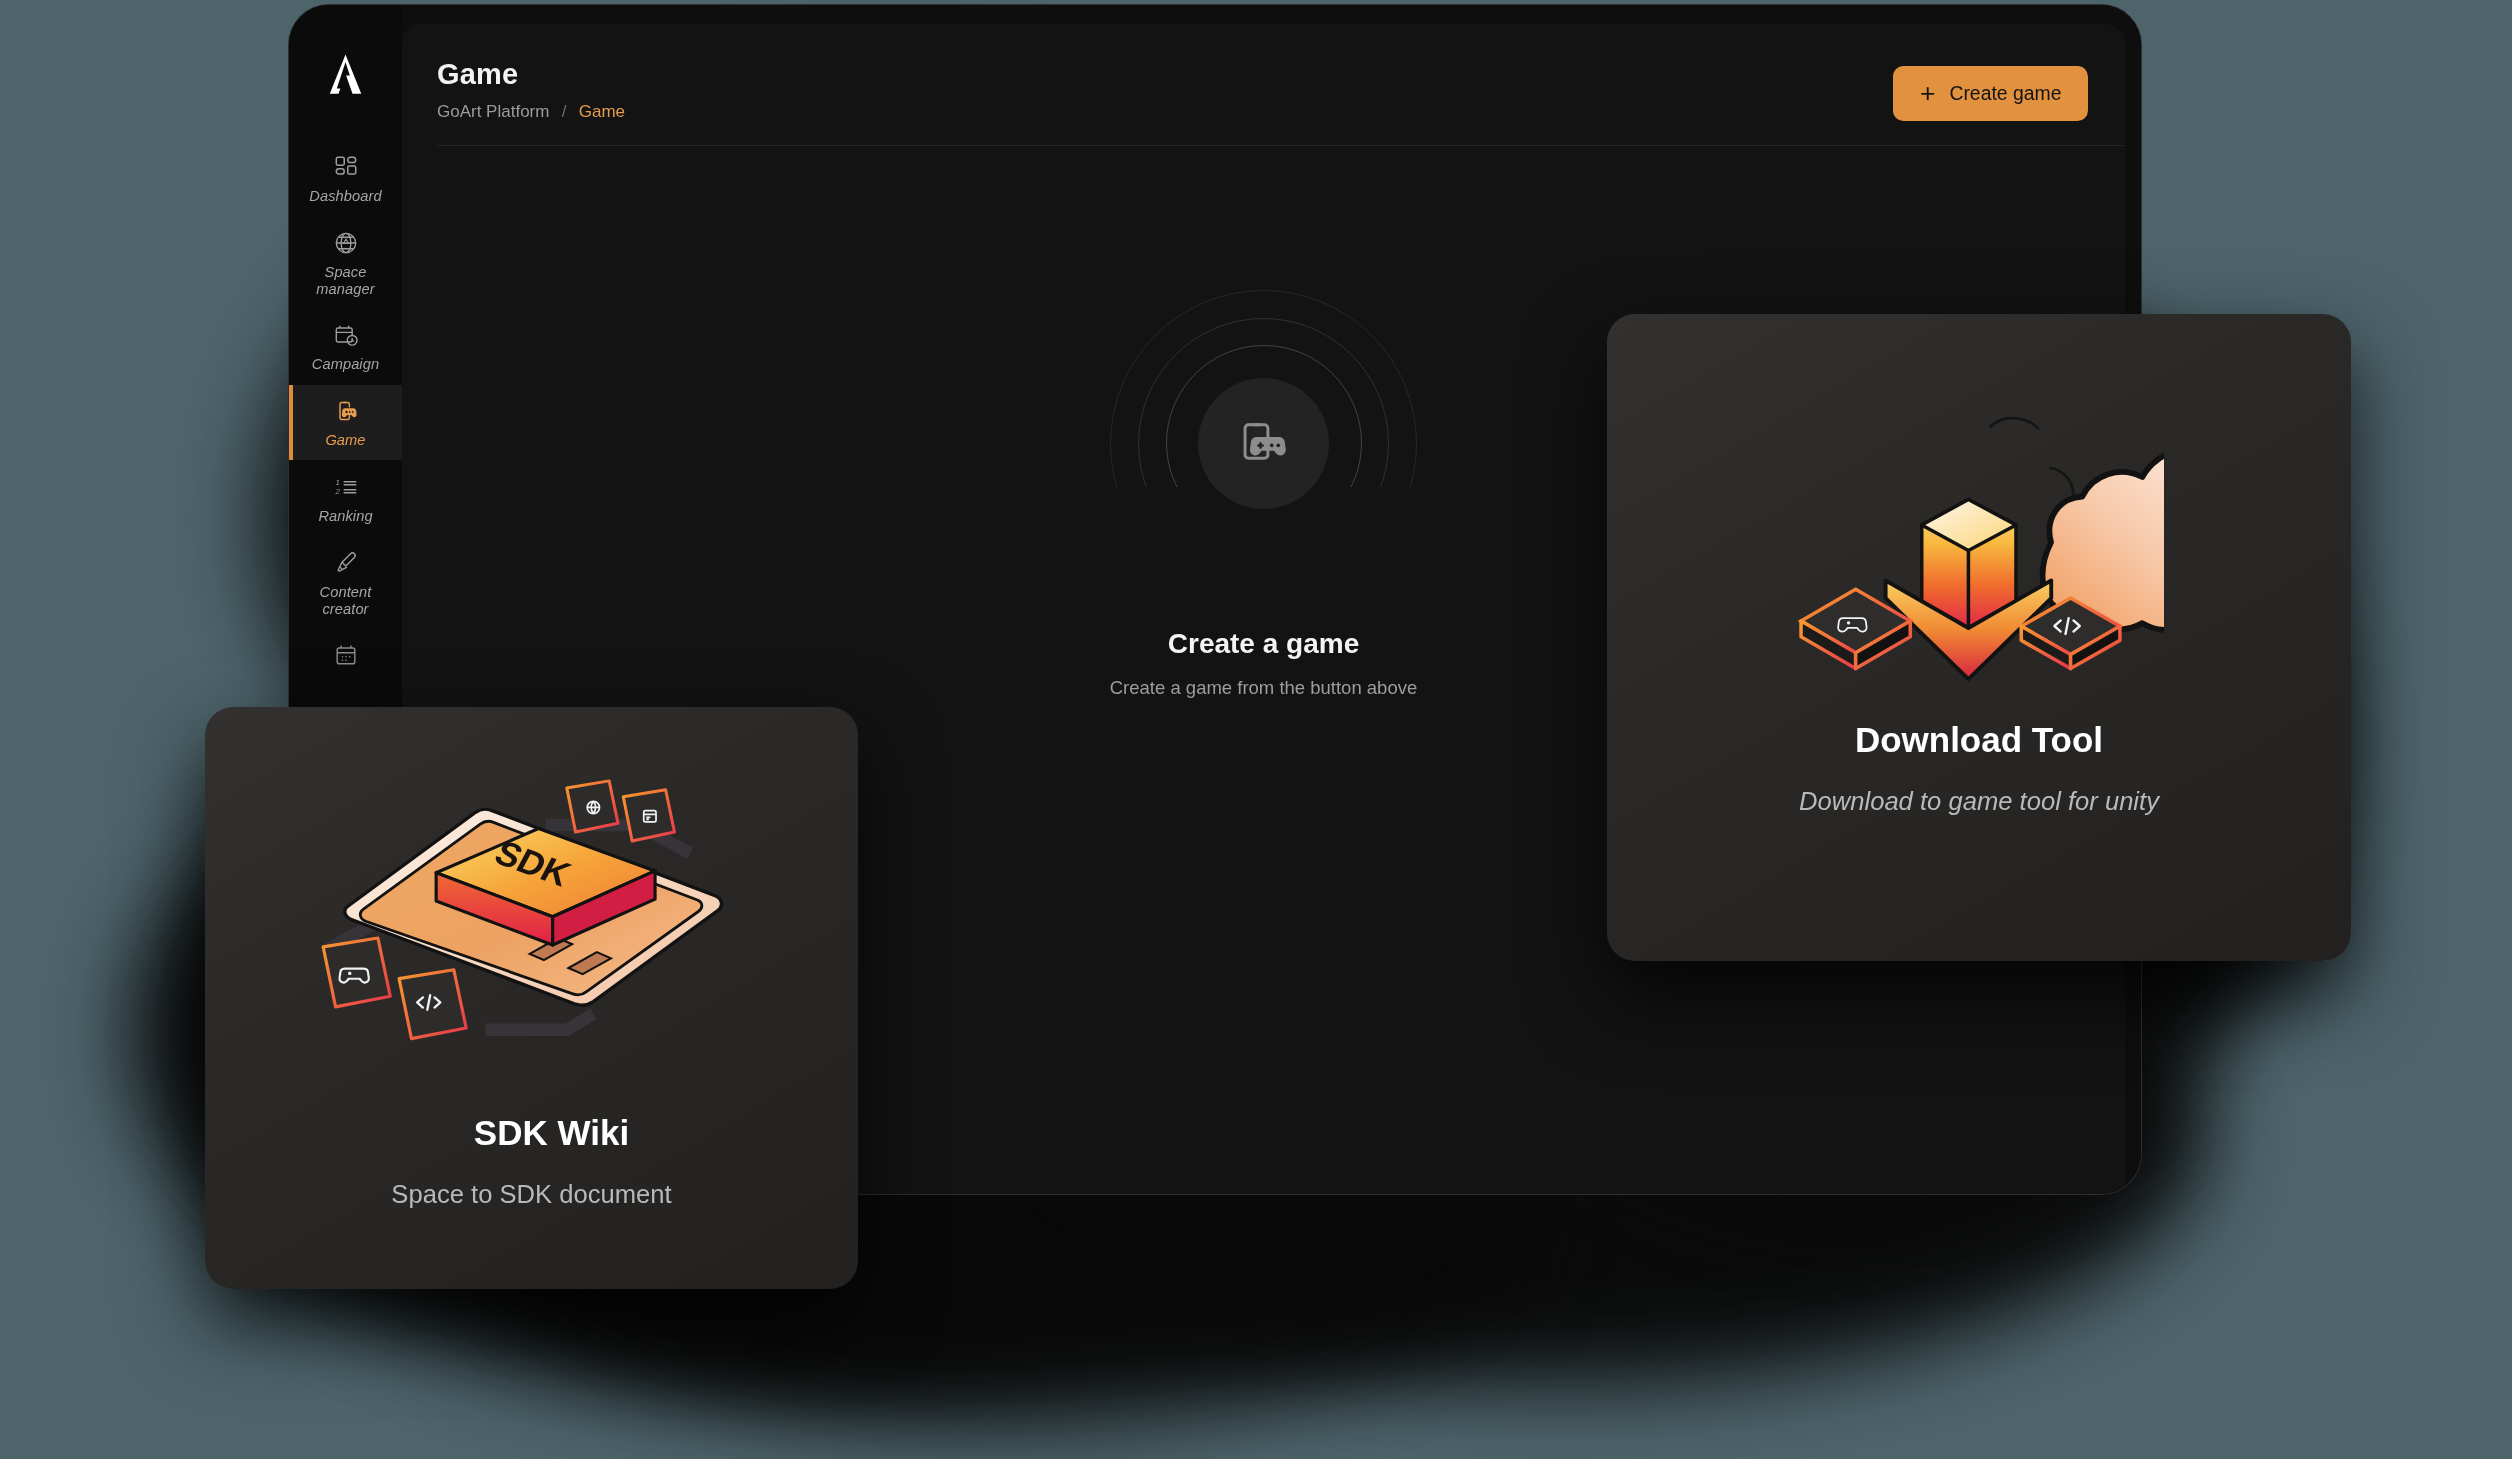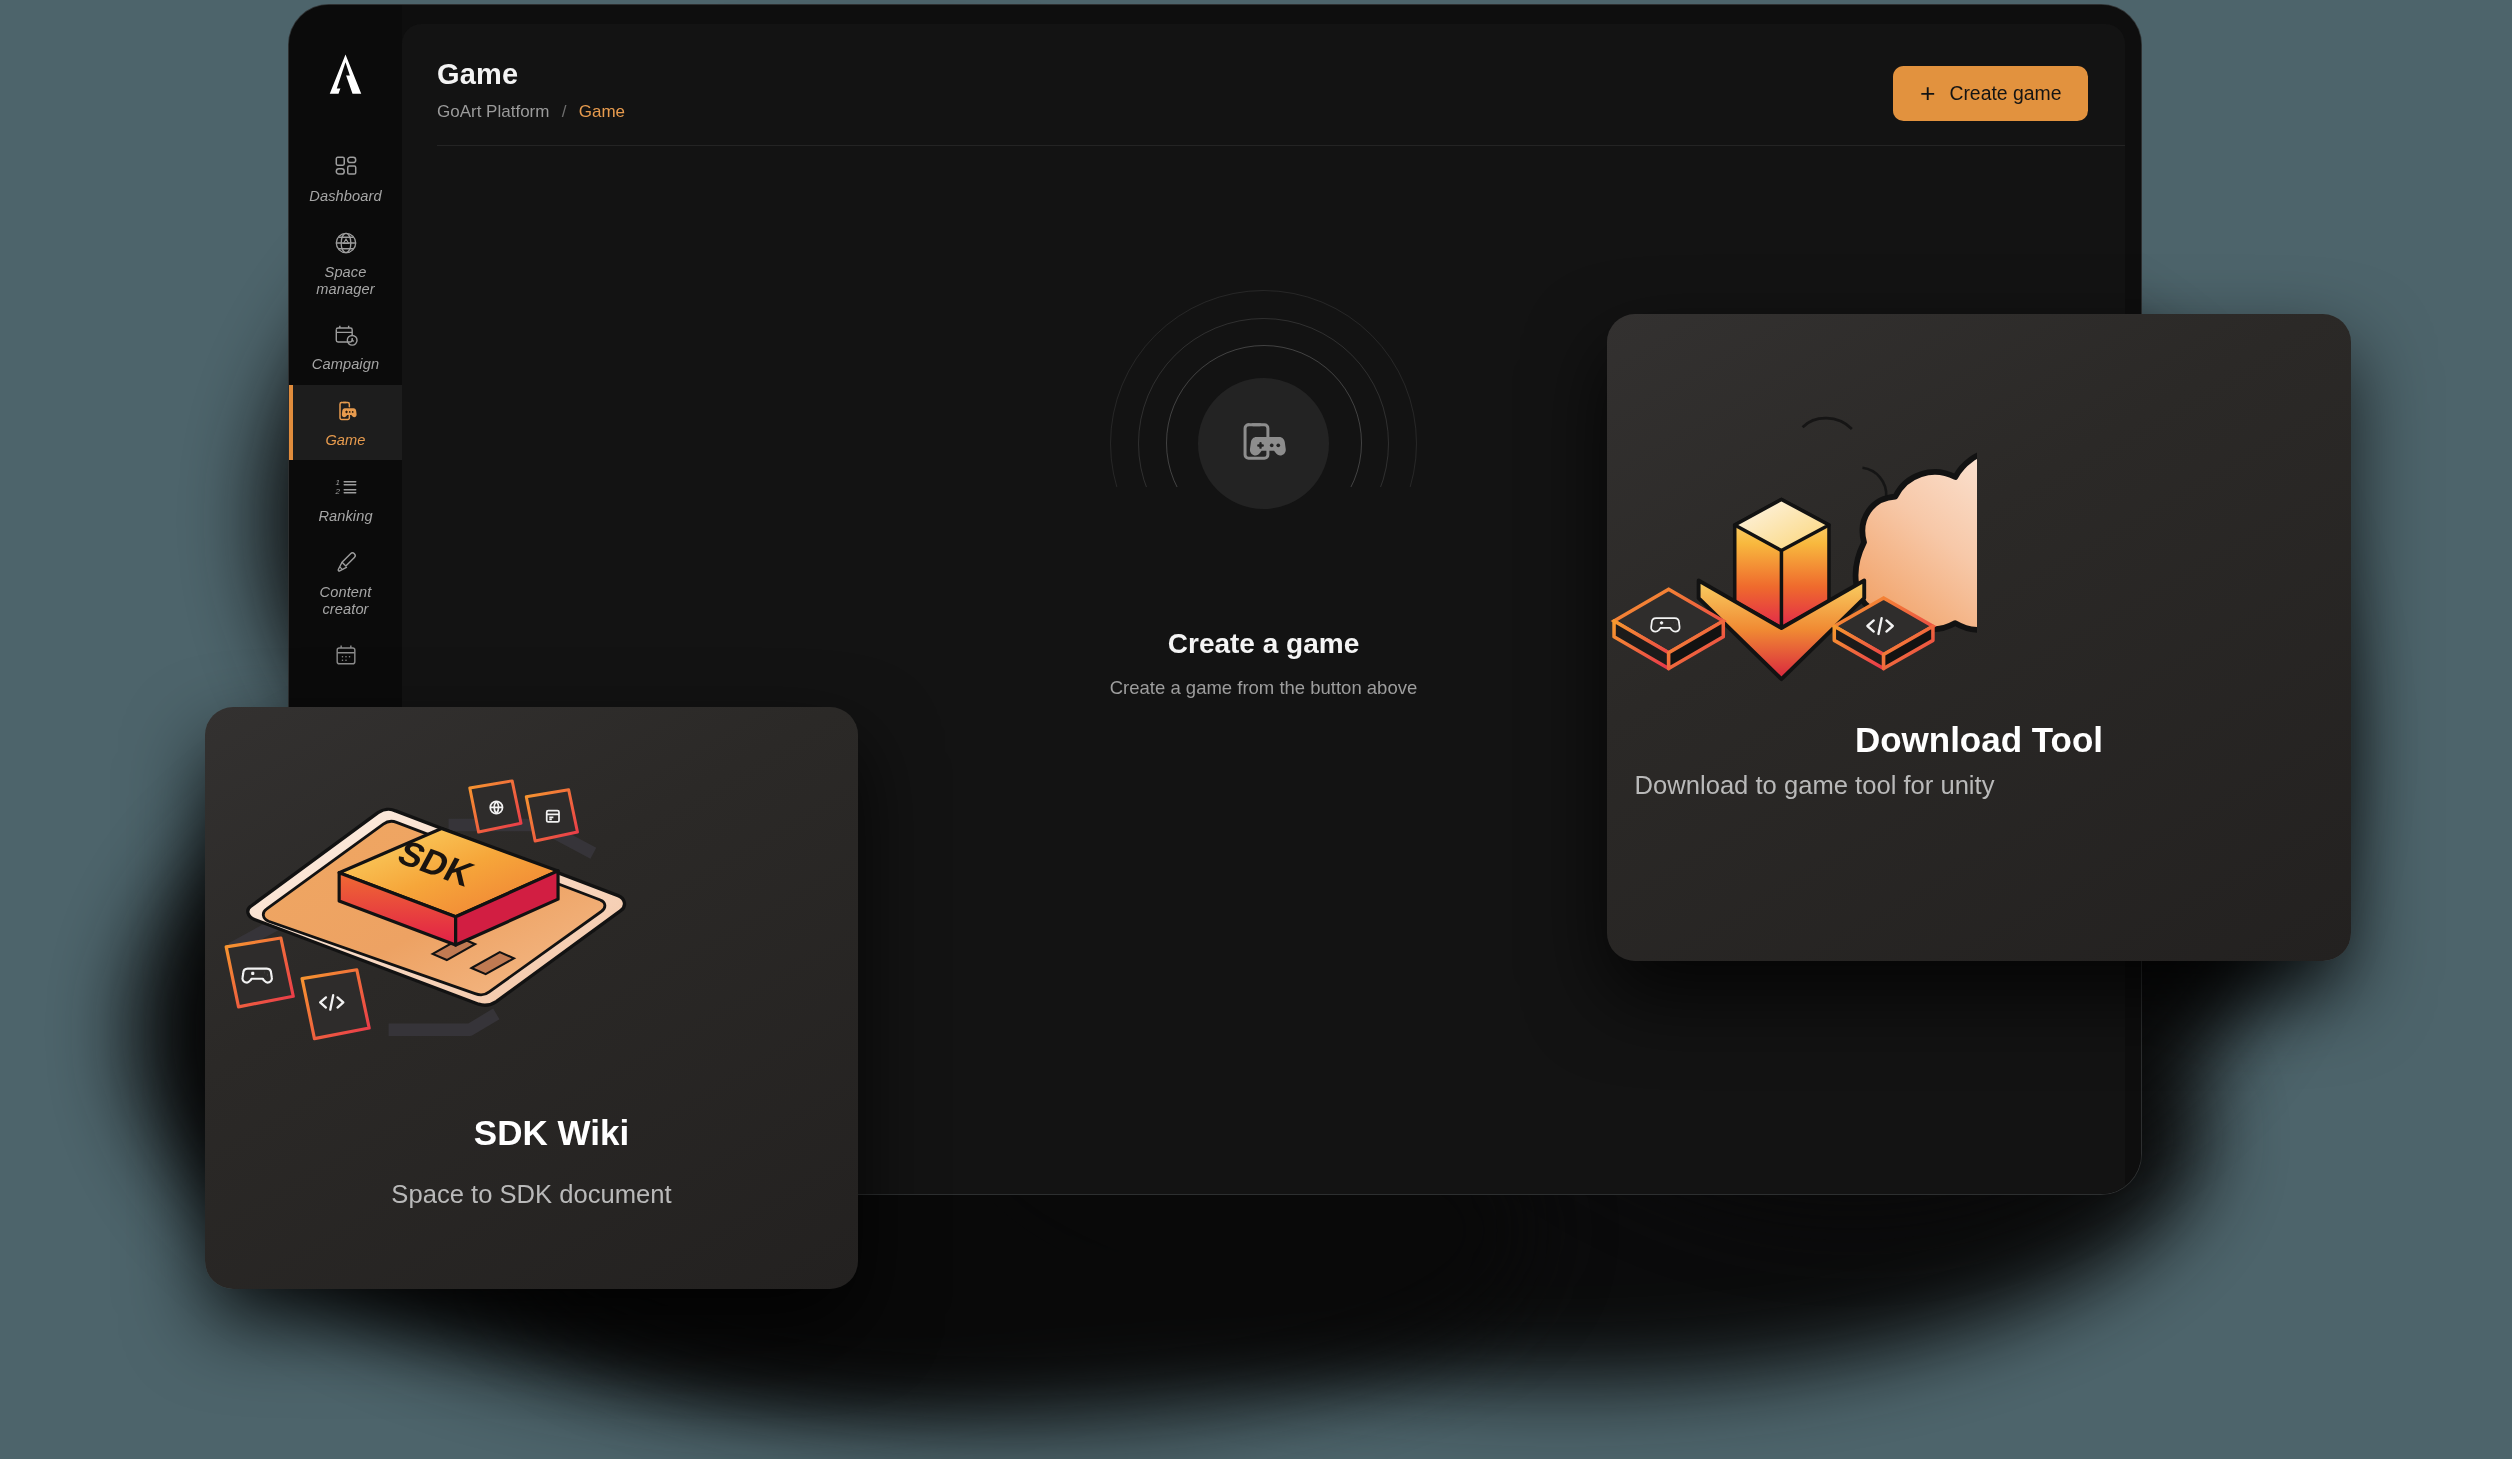--- a/index.html
+++ b/index.html
@@ -100,31 +100,31 @@
   }
   .disc svg { width:65px; height:65px; }
   .empty-title { margin-top:30px; font-size:28px; font-weight:bold; color:#f4f4f4; }
   .empty-sub { margin-top:17.6px; font-size:18.5px; color:#9d9d9d; }
 
   
   .card {
     position:absolute; border-radius:28px;
     background:linear-gradient(150deg,#333130 0%,#2b2927 38%,#232120 100%);
     box-shadow:0 35px 79px rgba(0,0,0,.75);
-    display:flex; flex-direction:column; 
+    display:flex; flex-direction:column; align-items:center;
     z-index:10;
   }
   .card .art { position:relative; }
   .card-title { font-size:35px; font-weight:bold; color:#ffffff; text-align:center; }
   .card-sub { font-size:25.6px; color:#b9b9b9; text-align:center; line-height:1.32; }
 
   #card-download { left:1607px; top:314px; width:744px; height:647px; padding-top:48px; }
   #card-download .art { width:370px; height:353px; }
   #card-download .card-title { margin-top:5.3px; }
-  #card-download .card-sub { margin-top:9px; width:415px; }
+  #card-download .card-sub { margin-top:25px; width:415px;font-style:italic; }
 
   #card-sdk { left:205px; top:707px; width:653px; height:582px; padding-top:58px; }
   #card-sdk .art { width:459px; height:353px; }
   #card-sdk .card-title { margin-top:-5.3px;margin-left:40px; }
   #card-sdk .card-sub { margin-top:25px; }
 </style>
 </head>
 <body>
 
 <div id="stage">

